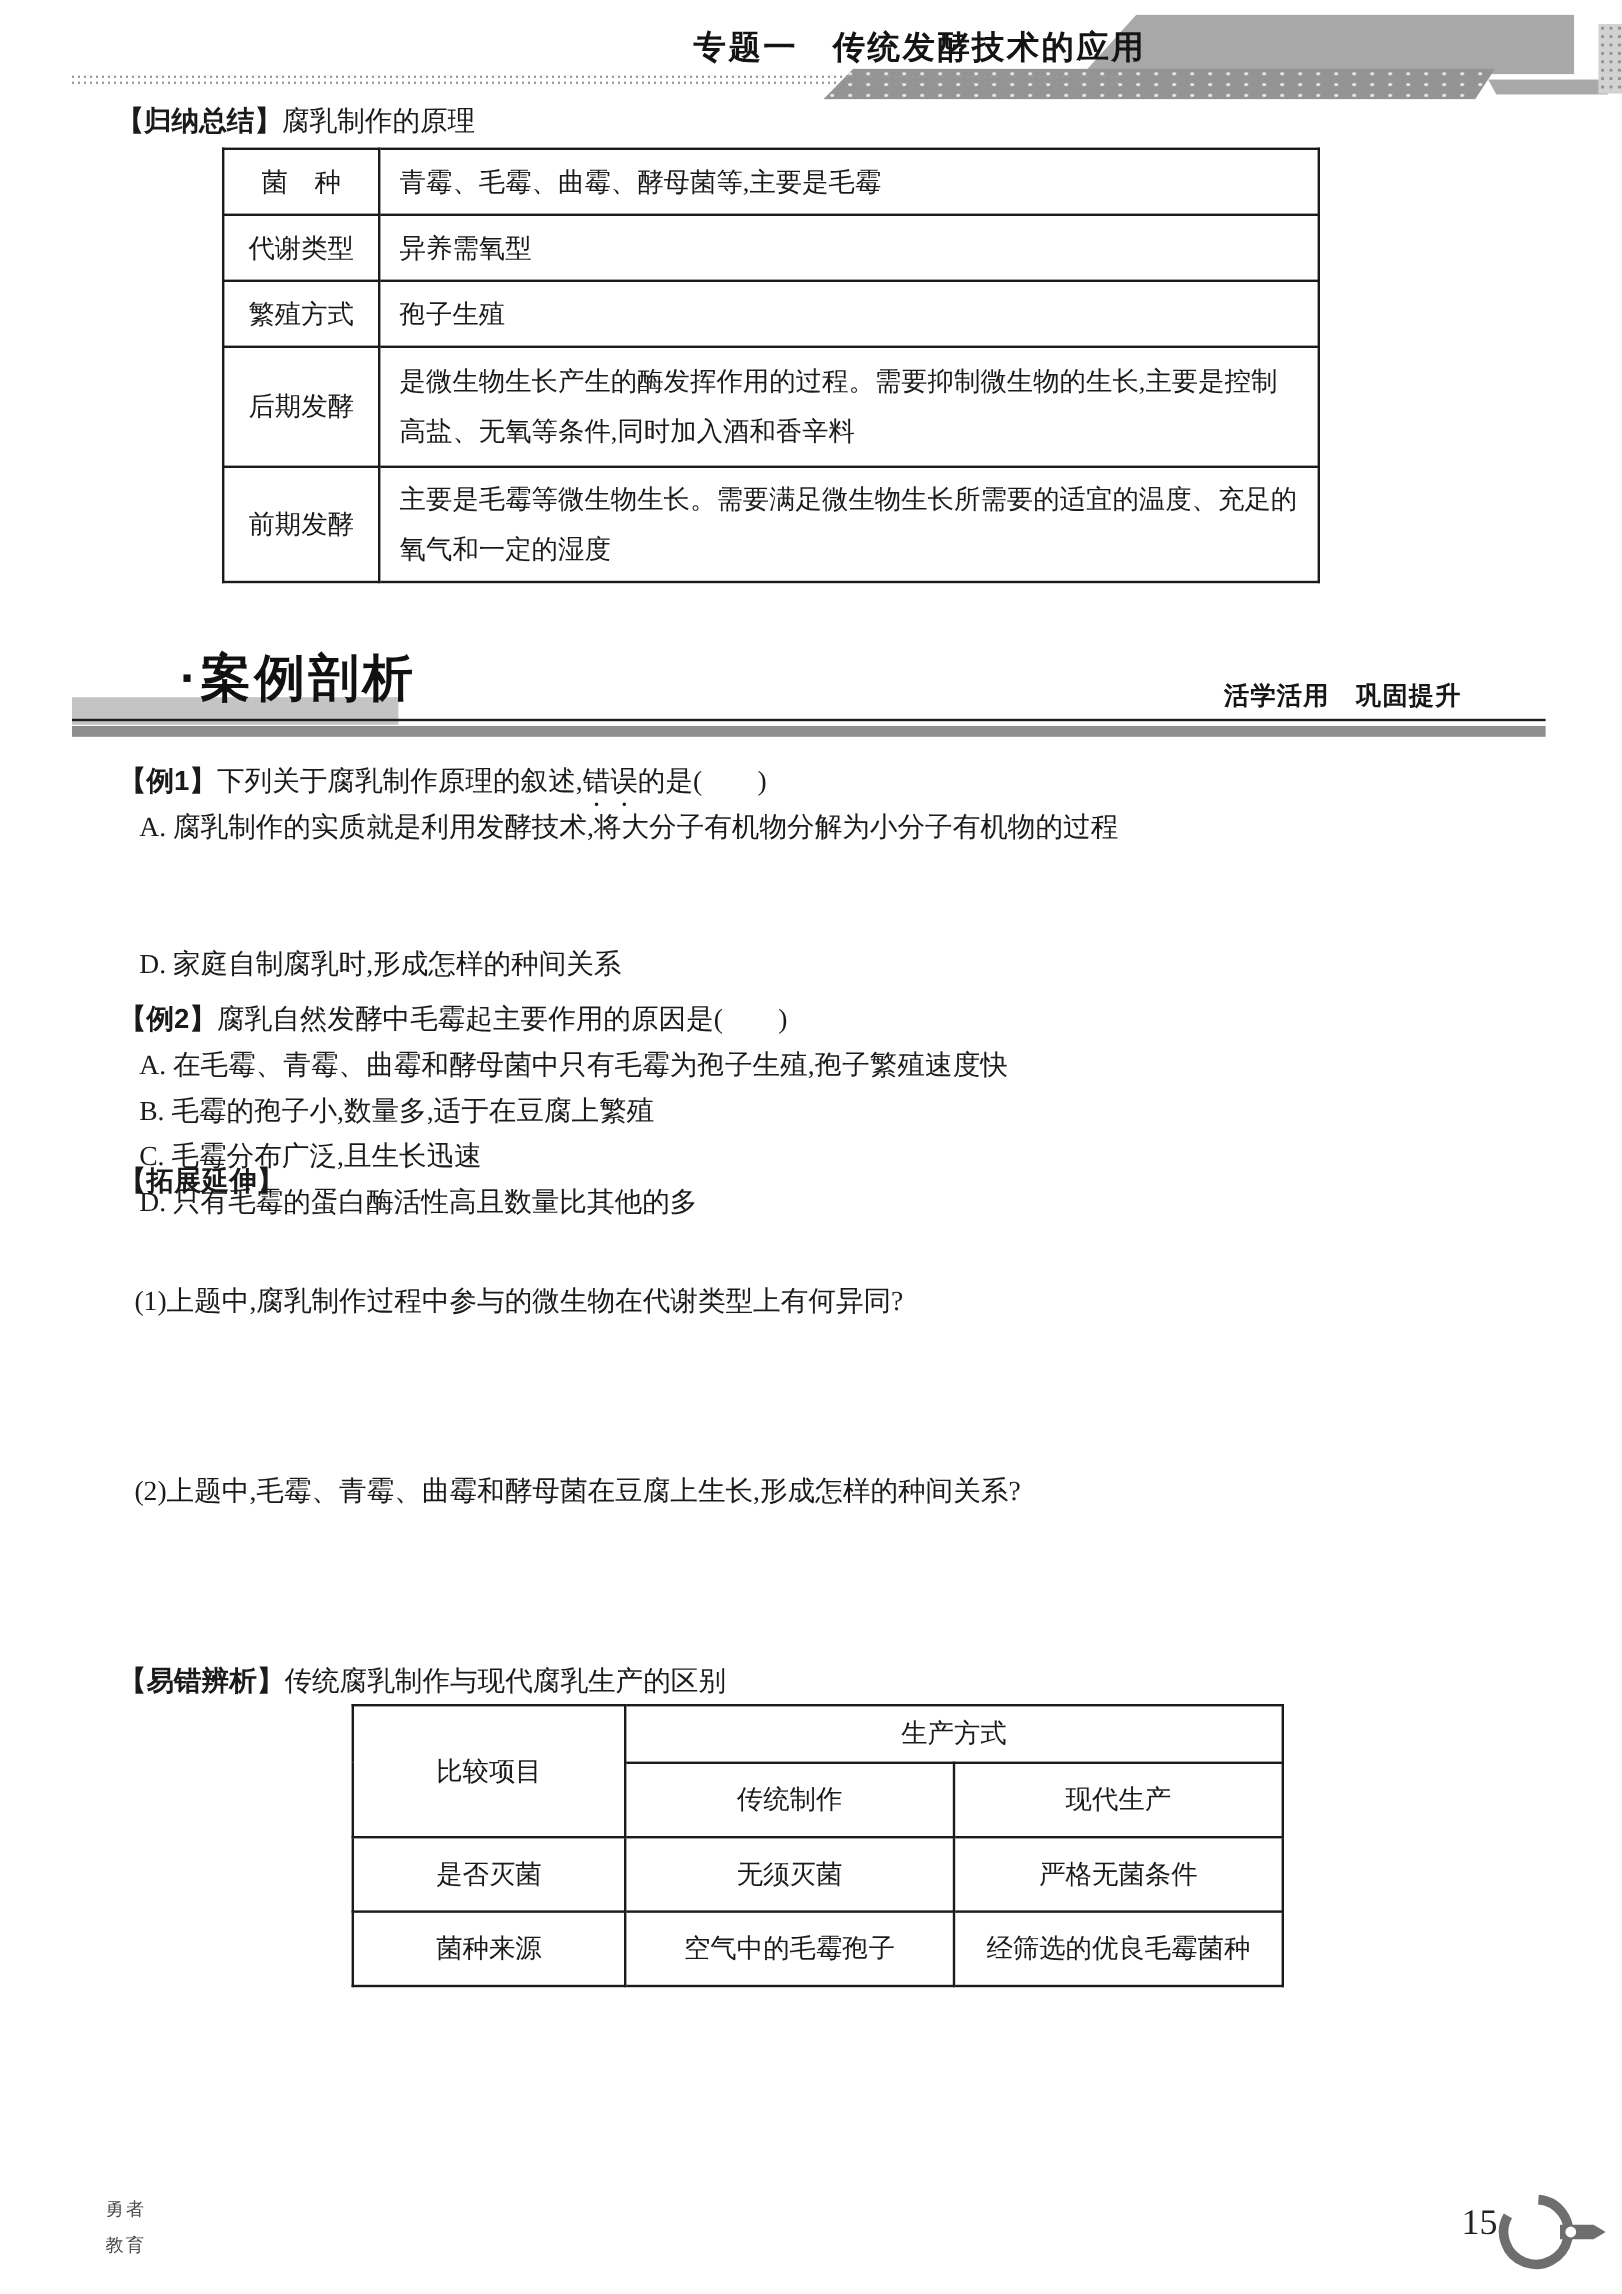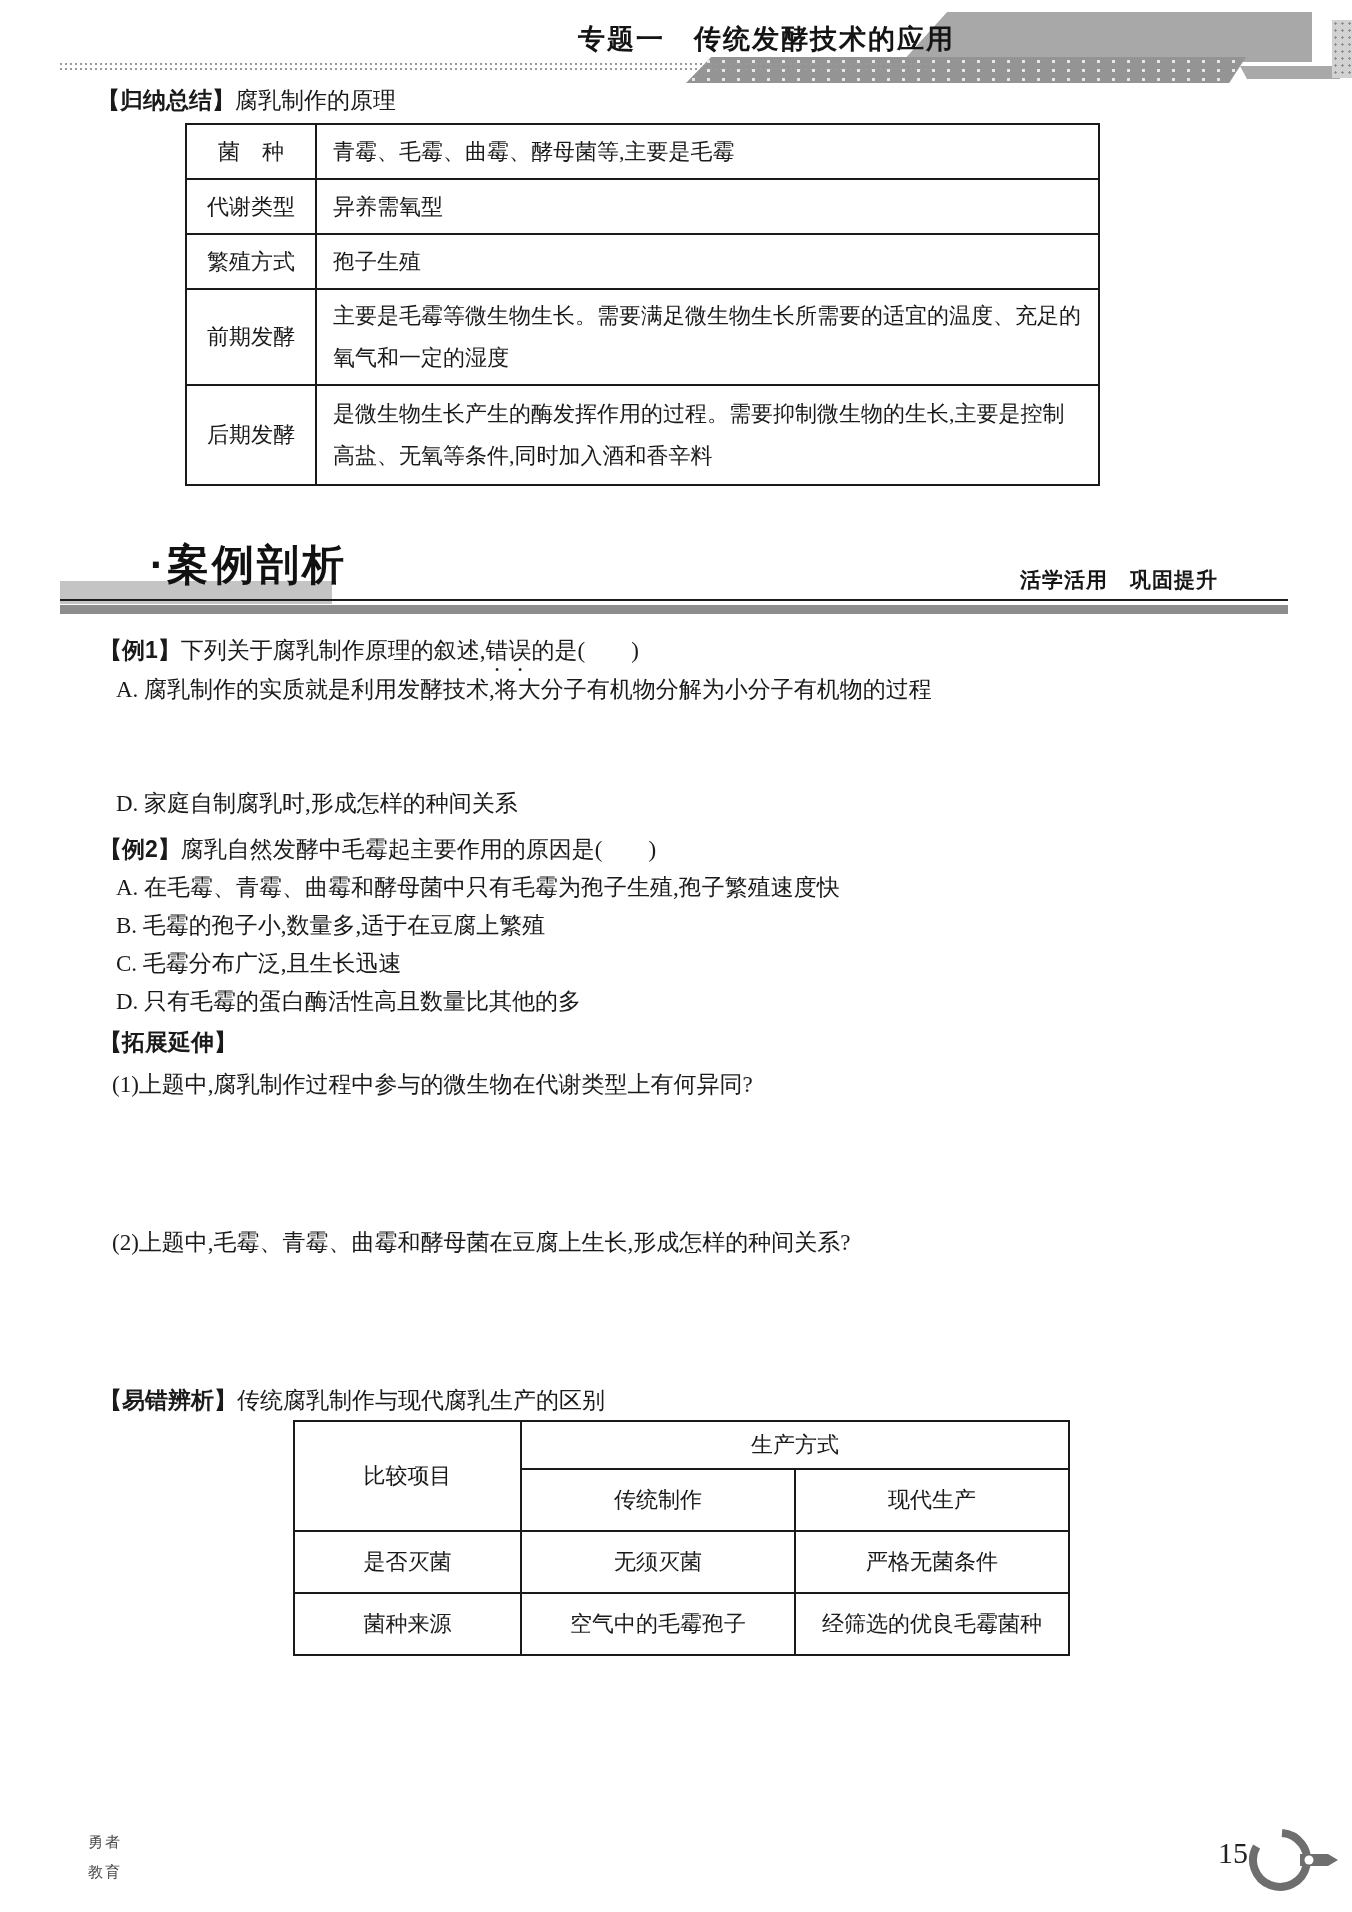--- a/index.html
+++ b/index.html
@@ -105,48 +105,48 @@
       <td class="v">青霉、毛霉、曲霉、酵母菌等,主要是毛霉</td>
     </tr>
     <tr style="height:55px;">
       <td class="k">代谢类型</td>
       <td class="v">异养需氧型</td>
     </tr>
     <tr style="height:55px;">
       <td class="k">繁殖方式</td>
       <td class="v">孢子生殖</td>
     </tr>
+    <tr style="height:100px;">
+      <td class="k">后期发酵</td>
+      <td class="v">是微生物生长产生的酶发挥作用的过程。需要抑制微生物的生长,主要是控制高盐、无氧等条件,同时加入酒和香辛料</td>
+    </tr>
     <tr style="height:96px;">
       <td class="k">前期发酵</td>
       <td class="v">主要是毛霉等微生物生长。需要满足微生物生长所需要的适宜的温度、充足的氧气和一定的湿度</td>
-    </tr>
-    <tr style="height:100px;">
-      <td class="k">后期发酵</td>
-      <td class="v">是微生物生长产生的酶发挥作用的过程。需要抑制微生物的生长,主要是控制高盐、无氧等条件,同时加入酒和香辛料</td>
     </tr>
   </tbody>
     </table>
 
   <div class="abs sec-backdrop"></div>
   <h2 class="abs sec-title"><span>·</span><span>案例剖析</span></h2>
   <p class="abs sec-tagline">活学活用　巩固提升</p>
   <div class="abs sec-rule-black"></div>
   <div class="abs sec-rule-gray"></div>
 
   <p class="abs line" style="left:99px;top:634px;"><span class="blabel">【例1】</span><span>下列关于腐乳制作原理的叙述,</span><span class="emph">错误</span><span>的是(　　)</span></p>
   <p class="abs line" style="left:116px;top:674px;">A. 腐乳制作的实质就是利用发酵技术,将大分子有机物分解为小分子有机物的过程</p>
   <p class="abs line" style="left:116px;top:788px;">D. 家庭自制腐乳时,形成怎样的种间关系</p>
 
   <p class="abs line" style="left:99px;top:833px;"><span class="blabel">【例2】</span><span>腐乳自然发酵中毛霉起主要作用的原因是(　　)</span></p>
   <p class="abs line" style="left:116px;top:872px;">A. 在毛霉、青霉、曲霉和酵母菌中只有毛霉为孢子生殖,孢子繁殖速度快</p>
   <p class="abs line" style="left:116px;top:910px;">B. 毛霉的孢子小,数量多,适于在豆腐上繁殖</p>
   <p class="abs line" style="left:116px;top:948px;">C. 毛霉分布广泛,且生长迅速</p>
   <p class="abs line" style="left:116px;top:986px;">D. 只有毛霉的蛋白酶活性高且数量比其他的多</p>
 
-  <p class="abs line blabel" style="left:99px;top:1026px;">【拓展延伸】</p>
+  <p class="abs line blabel" style="left:99px;top:968px;">【拓展延伸】</p>
   <p class="abs line" style="left:112px;top:1069px;">(1)上题中,腐乳制作过程中参与的微生物在代谢类型上有何异同?</p>
   <p class="abs line" style="left:112px;top:1227px;">(2)上题中,毛霉、青霉、曲霉和酵母菌在豆腐上生长,形成怎样的种间关系?</p>
 
   <p class="abs line" style="left:99px;top:1384px;"><span class="blabel">【易错辨析】</span><span>传统腐乳制作与现代腐乳生产的区别</span></p>
 
   <table class="sheet tbl2">
     <tbody>
         <tr style="height:48px;">
       <td class="c1" rowspan="2">比较项目</td>
       <td colspan="2">生产方式</td>

